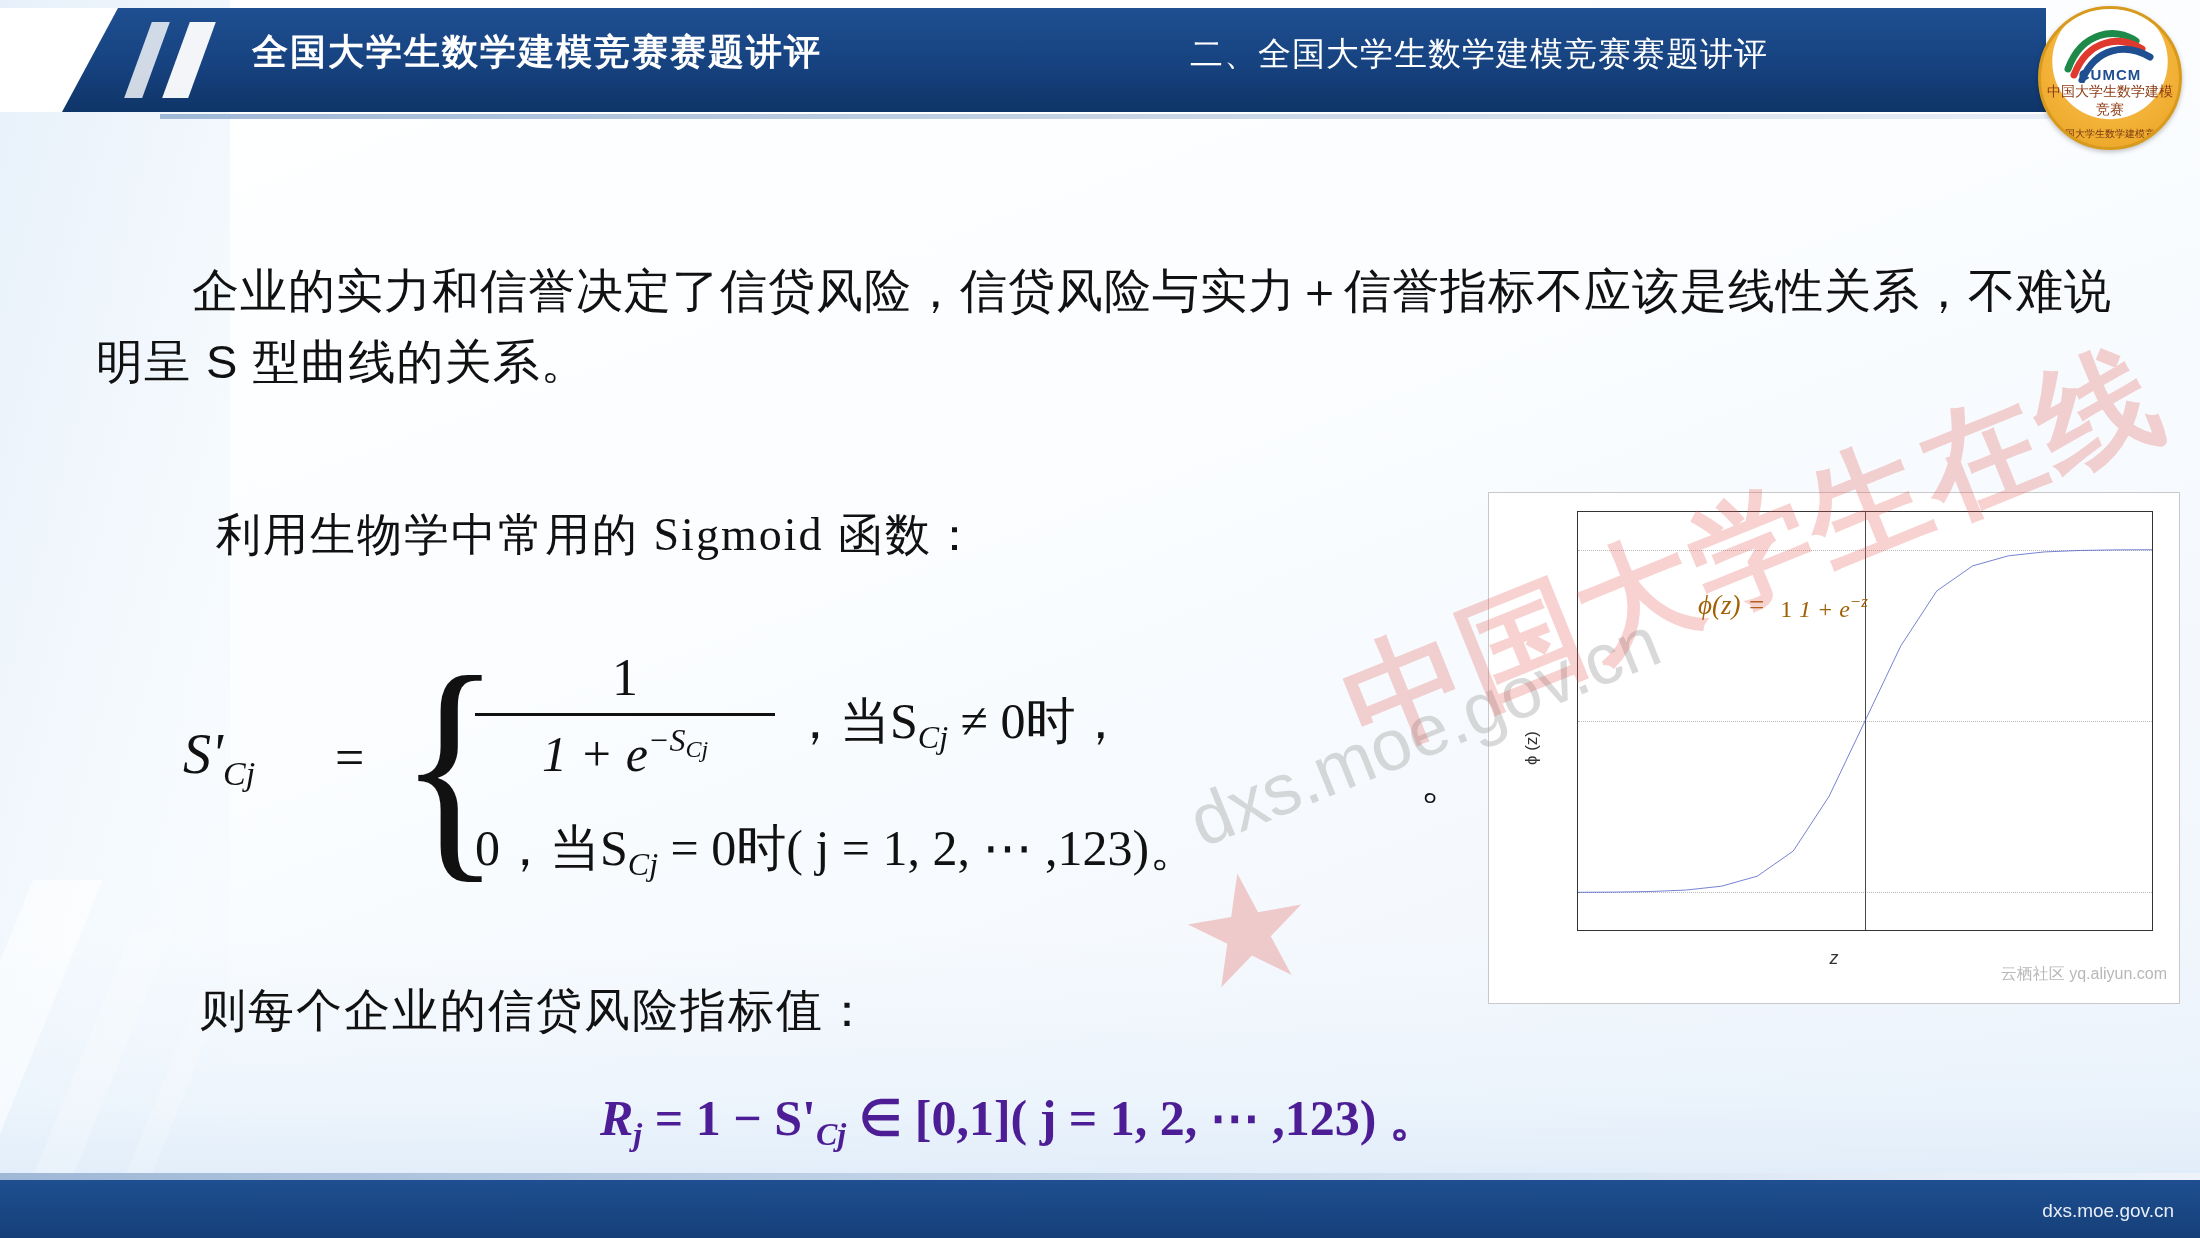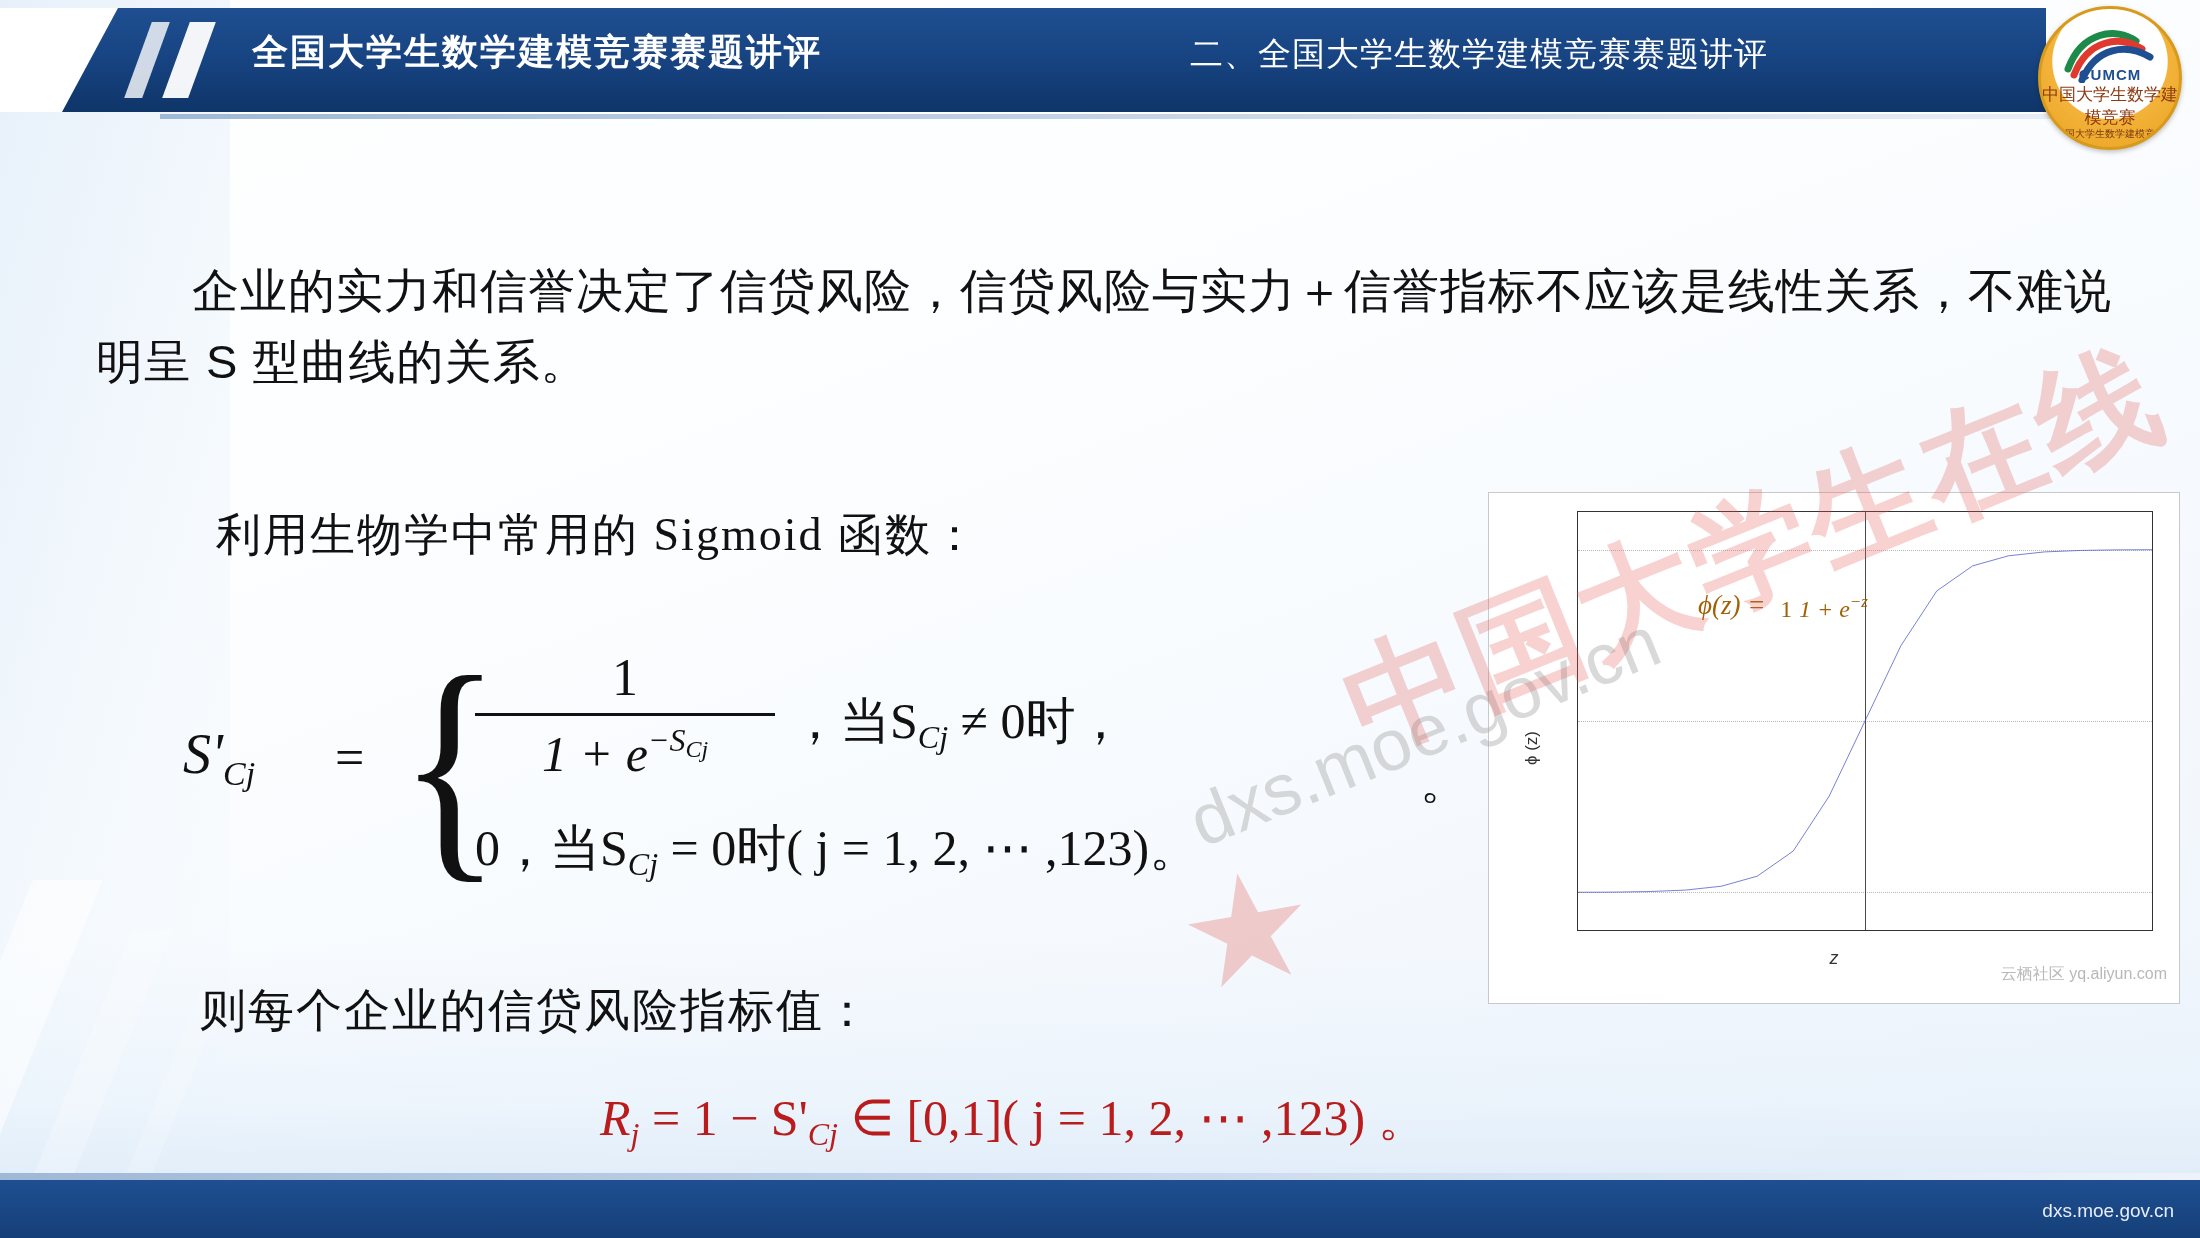--- a/index.html
+++ b/index.html
@@ -121,21 +121,21 @@
     top: 16px;
     width: 96px;
     height: 58px;
   }
   .logo-text-cn {
     position: absolute;
     left: 0; right: 0;
     top: 74px;
     text-align: center;
     font-family: "Liberation Sans", sans-serif;
-    font-size: 17px;
+    font-size: 14px;
     color: #8c3a12;
     letter-spacing: 0px;
   }
   .logo-text-en {
     position: absolute;
     left: 0; right: 0;
     top: 57px;
     text-align: center;
     font-family: "Liberation Sans", sans-serif;
     font-weight: bold;
@@ -363,22 +363,23 @@
     font-size: 46px;
     letter-spacing: 2px;
     color: #111;
   }
   .line4 {
     position: absolute;
     left: 600px;
     top: 1085px;
     font-family: "Liberation Serif", serif;
     font-size: 50px;
-    color: #b91c1c;
+    color: #4c1d95;
     white-space: nowrap;
+    font-weight: bold;
   }
   .line4 .it { font-style: italic; }
   .line4 .sub { font-size: 32px; vertical-align: -10px; font-style: italic; }
   
   .wm-big {
     position: absolute;
     left: 1320px;
     top: 470px;
     font-family: "Liberation Sans", sans-serif;
     font-size: 120px;

